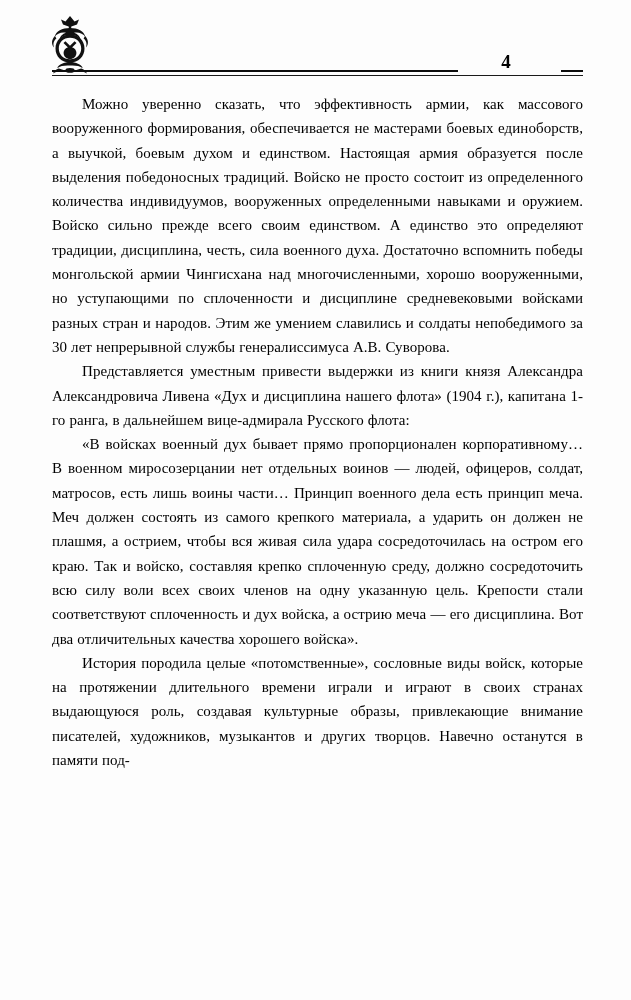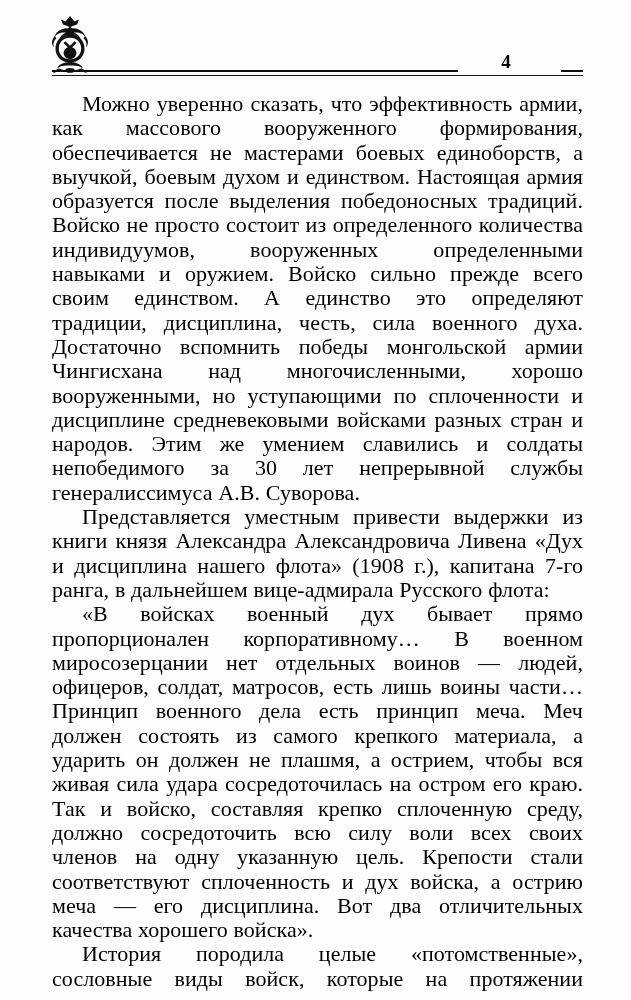--- a/index.html
+++ b/index.html
@@ -91,21 +91,21 @@
     position: absolute;
     left: 52px;
     top: 92px;
     width: 531px;
   }
   .para {
     margin: 0;
     text-align: justify;
     text-justify: inter-word;
     text-indent: 30px;
-    font-size: 22px;
+    font-size: 15px;
     line-height: 24.3px;
     letter-spacing: 0.05px;
     word-spacing: 0.2px;
     hyphens: none;
   }
 </style>
 </head>
 <body>
 
 <div class="page">
@@ -142,18 +142,18 @@
       <div class="rule-top-left"></div>
       <div class="rule-top-right"></div>
       <div class="rule-bottom"></div>
       <div class="folio">4</div>
     </div>
 
   </div>
 
   <div class="textblock">
     <p class="para">Можно уверенно сказать, что эффективность армии, как массового вооруженного формирования, обеспечивается не мастерами боевых единоборств, а выучкой, боевым духом и единством. Настоящая армия образуется после выделения победоносных традиций. Войско не просто состоит из определенного количества индивидуумов, вооруженных определенными навыками и оружием. Войско сильно прежде всего своим единством. А единство это определяют традиции, дисциплина, честь, сила военного духа. Достаточно вспомнить победы монгольской армии Чингисхана над многочисленными, хорошо вооруженными, но уступающими по сплоченности и дисциплине средневековыми войсками разных стран и народов. Этим же умением славились и солдаты непобедимого за 30 лет непрерывной службы генералиссимуса А.В. Суворова.</p>
-    <p class="para">Представляется уместным привести выдержки из книги князя Александра Александровича Ливена «Дух и дисциплина нашего флота» (1908 г.), капитана 7-го ранга, в дальнейшем вице-адмирала Русского флота:</p>
+    <p class="para">Представляется уместным привести выдержки из книги князя Александра Александровича Ливена «Дух и дисциплина нашего флота» (1904 г.), капитана 1-го ранга, в дальнейшем вице-адмирала Русского флота:</p>
     <p class="para">«В войсках военный дух бывает прямо пропорционален корпоративному… В военном миросозерцании нет отдельных воинов — людей, офицеров, солдат, матросов, есть лишь воины части… Принцип военного дела есть принцип меча. Меч должен состоять из самого крепкого материала, а ударить он должен не плашмя, а острием, чтобы вся живая сила удара сосредоточилась на остром его краю. Так и войско, составляя крепко сплоченную среду, должно сосредоточить всю силу воли всех своих членов на одну указанную цель. Крепости стали соответствуют сплоченность и дух войска, а острию меча — его дисциплина. Вот два отличительных качества хорошего войска».</p>
     <p class="para">История породила целые «потомственные», сословные виды войск, которые на протяжении длительного времени играли и играют в своих странах выдающуюся роль, создавая культурные образы, привлекающие внимание писателей, художников, музыкантов и других творцов. Навечно останутся в памяти под-</p>
   </div>
 
 </div>
 
 </body></html>

